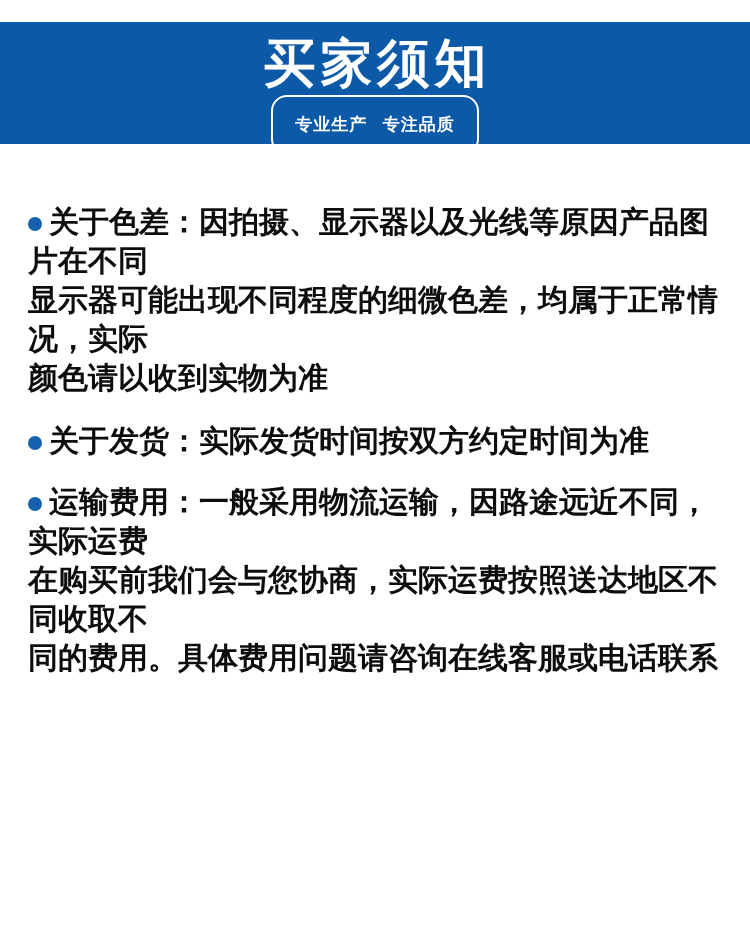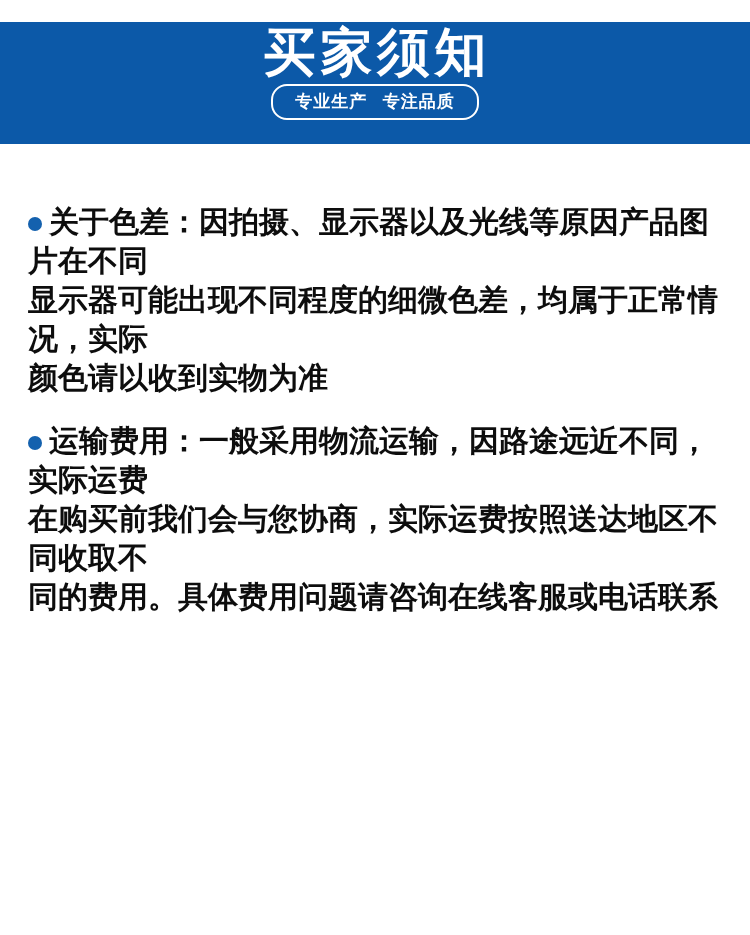--- a/index.html
+++ b/index.html
@@ -18,33 +18,33 @@
   
   .banner {
     margin-top: 22px;
     height: 122px;
     background: #0c59a8;
     text-align: center;
     color: #ffffff;
   }
   .title {
     margin: 0;
-    padding-top: 3px;
+    padding-top: 14px;
     font-size: 52px;
     line-height: 54px;
     font-weight: 700;
     letter-spacing: 5px;
     text-indent: 5px; 
   }
   .badge {
     display: inline-block;
     margin-top: 5px;
     border: 2px solid #ffffff;
     border-radius: 16px;
-    padding: 4px 22px;
+    padding: 16px 22px;
     height: 24px;
     line-height: 24px;
     font-size: 17px;
     font-weight: 700;
     letter-spacing: 1px;
     word-spacing: 10px;
   }
   
   .content {
     padding: 58px 28px 0 28px;
@@ -82,18 +82,19 @@
     <h1 class="title">买家须知</h1>
     <div class="badge">
       <span>专业生产 专注品质</span>
     </div>
   </header>
 
   <main class="content" id="notices">
       <div class="para"><span class="bullet" style="background: rgb(20, 97, 174);"></span><span class="ptext">关于色差：因拍摄、显示器以及光线等原因产品图片在不同
 显示器可能出现不同程度的细微色差，均属于正常情况，实际
 颜色请以收到实物为准</span></div>
+      <div class="para"><span class="bullet" style="background: rgb(20, 97, 174);"></span><span class="ptext">关于发货：实际发货时间按双方约定时间为准</span></div>
       <div class="para"><span class="bullet" style="background: rgb(20, 97, 174);"></span><span class="ptext">运输费用：一般采用物流运输，因路途远近不同，实际运费
 在购买前我们会与您协商，实际运费按照送达地区不同收取不
 同的费用。具体费用问题请咨询在线客服或电话联系</span></div>
     </main>
 
 </div>
 
 </body></html>

